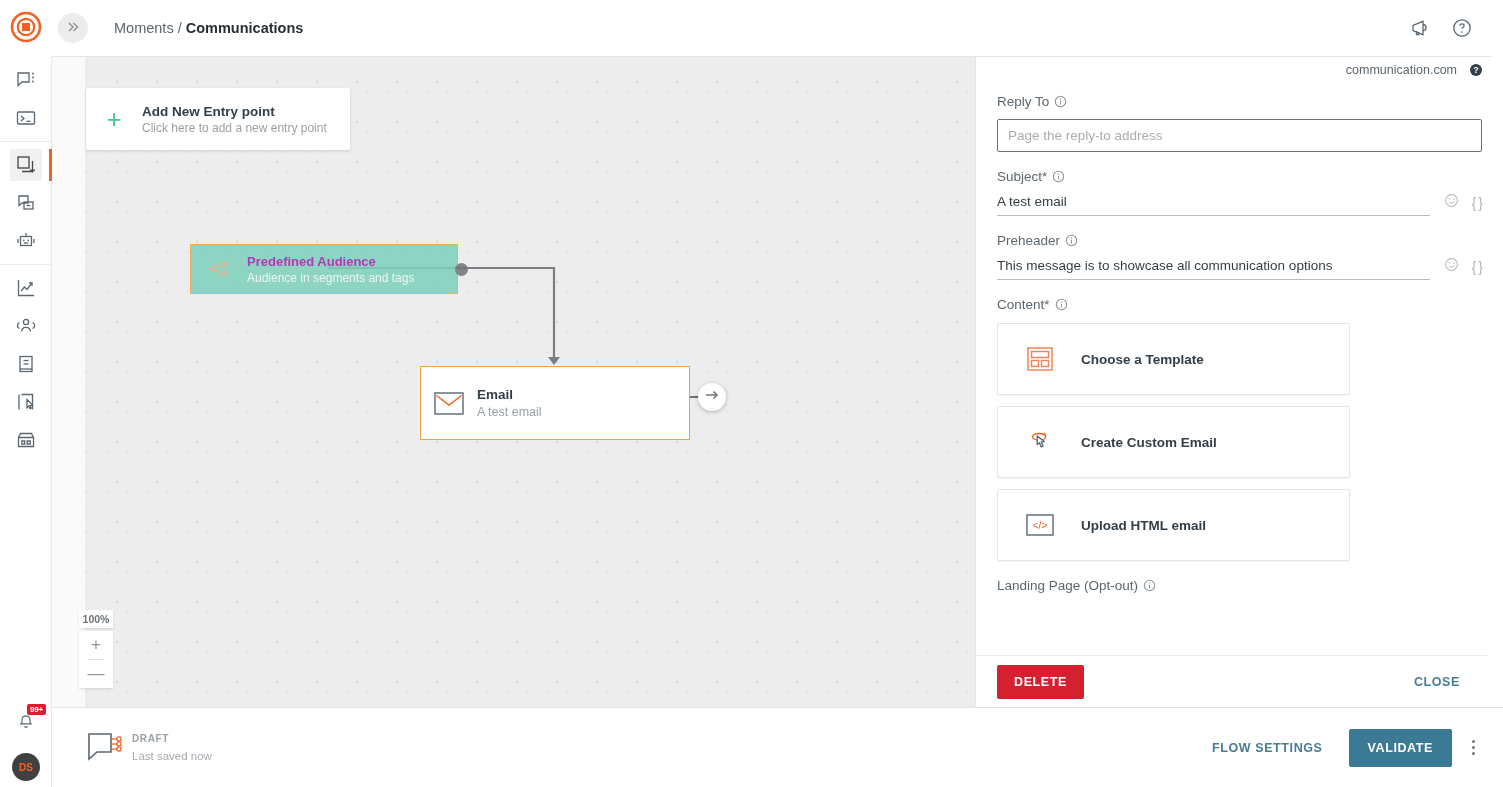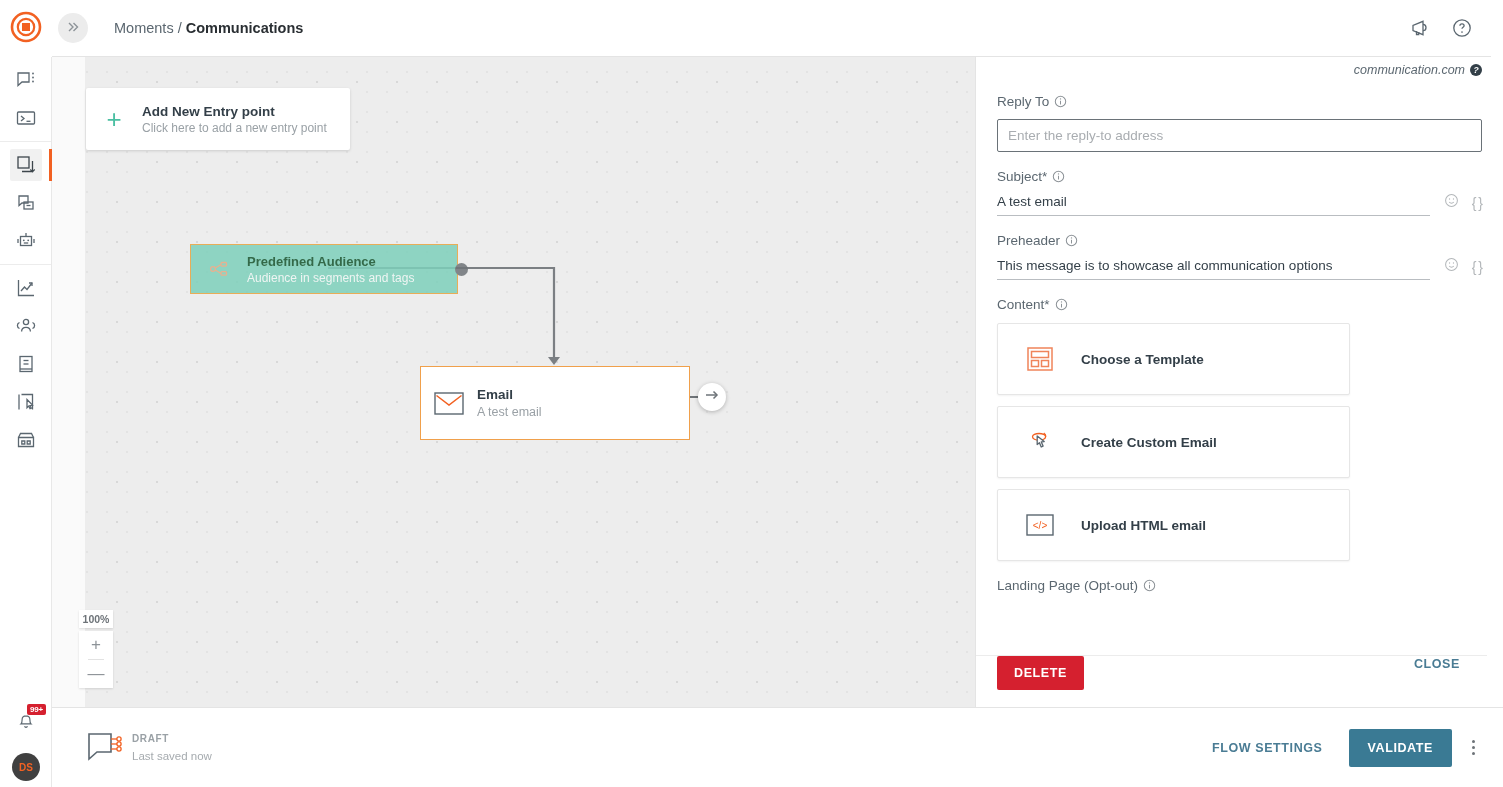--- a/index.html
+++ b/index.html
@@ -112,21 +112,21 @@
   .node-add-sub { font-size: 12px; color: #9aa1a6; margin-top: 2px; }
 
   
   .node-aud {
     position: absolute; left: 138px; top: 187px;
     width: 268px; height: 50px;
     background: #7ed0bb; border: 1px solid #e8a33d;
     display: flex; align-items: center; opacity: .85; cursor: move;
   }
   .node-aud .aud-ico { width: 56px; display:flex; align-items:center; justify-content:center; }
-  .node-aud-title { font-size: 13px; font-weight: bold; color: #14532d; }
+  .node-aud-title { font-size: 13px; font-weight: bold; color: #a21caf; }
   .node-aud-sub { font-size: 12px; color: #f0f7f5; margin-top: 2px; }
   .aud-port {
     position: absolute; left: 264px; top: 18px;
     width: 13px; height: 13px; border-radius: 50%; background: #6f7478;
   }
 
   
   .node-email {
     position: absolute; left: 368px; top: 309px;
     width: 270px; height: 74px;
@@ -165,21 +165,21 @@
   
   .panel {
     position: absolute; left: 975px; top: 57px;
     width: 528px; height: 650px; background: #fff;
     border-left: 1px solid #e4e4e4;
     overflow: hidden;
   }
   .panel-scroll { position: absolute; left:0; top:0; right:0; bottom: 52px; overflow: hidden; padding: 0 21px; }
   .panel-domain {
     text-align: right; font-size: 12.5px; color: #5b6770;
-    padding: 6px 0 0 0; display: flex; justify-content: flex-end; align-items: center; gap: 5px; font-style: italic;
+    padding: 6px 0 0 0; display: flex; justify-content: flex-end; align-items: center; gap: 13px;
   }
   .help-dot {
     width: 12px; height: 12px; border-radius: 50%; background: #333f48;
     color: #fff; font-size: 9px; font-weight: bold;
     display: inline-flex; align-items: center; justify-content: center; cursor: pointer;
   }
   .fld-label {
     font-size: 13.5px; color: #5b6770; margin-top: 17px;
     display: flex; align-items: center; gap: 5px;
   }
@@ -202,21 +202,21 @@
     margin-top: 11px; height: 72px; width: 353px;
     border: 1px solid #e6e6e6; border-radius: 2px; background: #fff;
     box-shadow: 0 1px 2px rgba(0,0,0,.05);
     display: flex; align-items: center; cursor: pointer;
   }
   .opt-card .oc-ico { width: 83px; display: flex; align-items: center; justify-content: center; }
   .opt-card .oc-label { font-size: 13.5px; font-weight: bold; color: #333f48; }
   .panel-footer {
     position: absolute; left: 0; bottom: 0; width: 511px; height: 52px;
     background: #fff; border-top: 1px solid #ececec;
-    display: flex; align-items: flex-start; padding: 0 21px;
+    display: flex; align-items: center; padding: 0 21px;
   }
   .btn-delete {
     background: #d5202f; color: #fff; font-size: 12.5px; font-weight: bold;
     letter-spacing: .6px; padding: 10px 17px; border: none; border-radius: 2px; cursor: pointer;
     font-family: inherit;
   }
   .btn-close {
     margin-left: auto; color: #4a7c94; font-size: 12.5px; font-weight: bold;
     letter-spacing: .6px; cursor: pointer; background: none; border: none; font-family: inherit;
   }
@@ -497,21 +497,21 @@
         <span>Reply To</span>
         <span class="info-ico">
           <svg width="13" height="13" viewBox="0 0 14 14" fill="none" stroke="#8d9398" stroke-width="1.1">
             <circle cx="7" cy="7" r="5.6"></circle>
               <path d="M7 6.2v4"></path>
             <circle cx="7" cy="4.2" r=".72" fill="#8d9398" stroke="none"></circle>
           </svg>
         </span>
       </div>
       <div class="input-box">
-        <span class="ph">Enter the reply-to address</span>
+        <span class="ph">Page the reply-to address</span>
       </div>
 
       <div class="fld-label">
         <span>Subject*</span>
         <span class="info-ico">
           <svg width="13" height="13" viewBox="0 0 14 14" fill="none" stroke="#8d9398" stroke-width="1.1">
             <circle cx="7" cy="7" r="5.6"></circle>
               <path d="M7 6.2v4"></path>
             <circle cx="7" cy="4.2" r=".72" fill="#8d9398" stroke="none"></circle>
           </svg>

